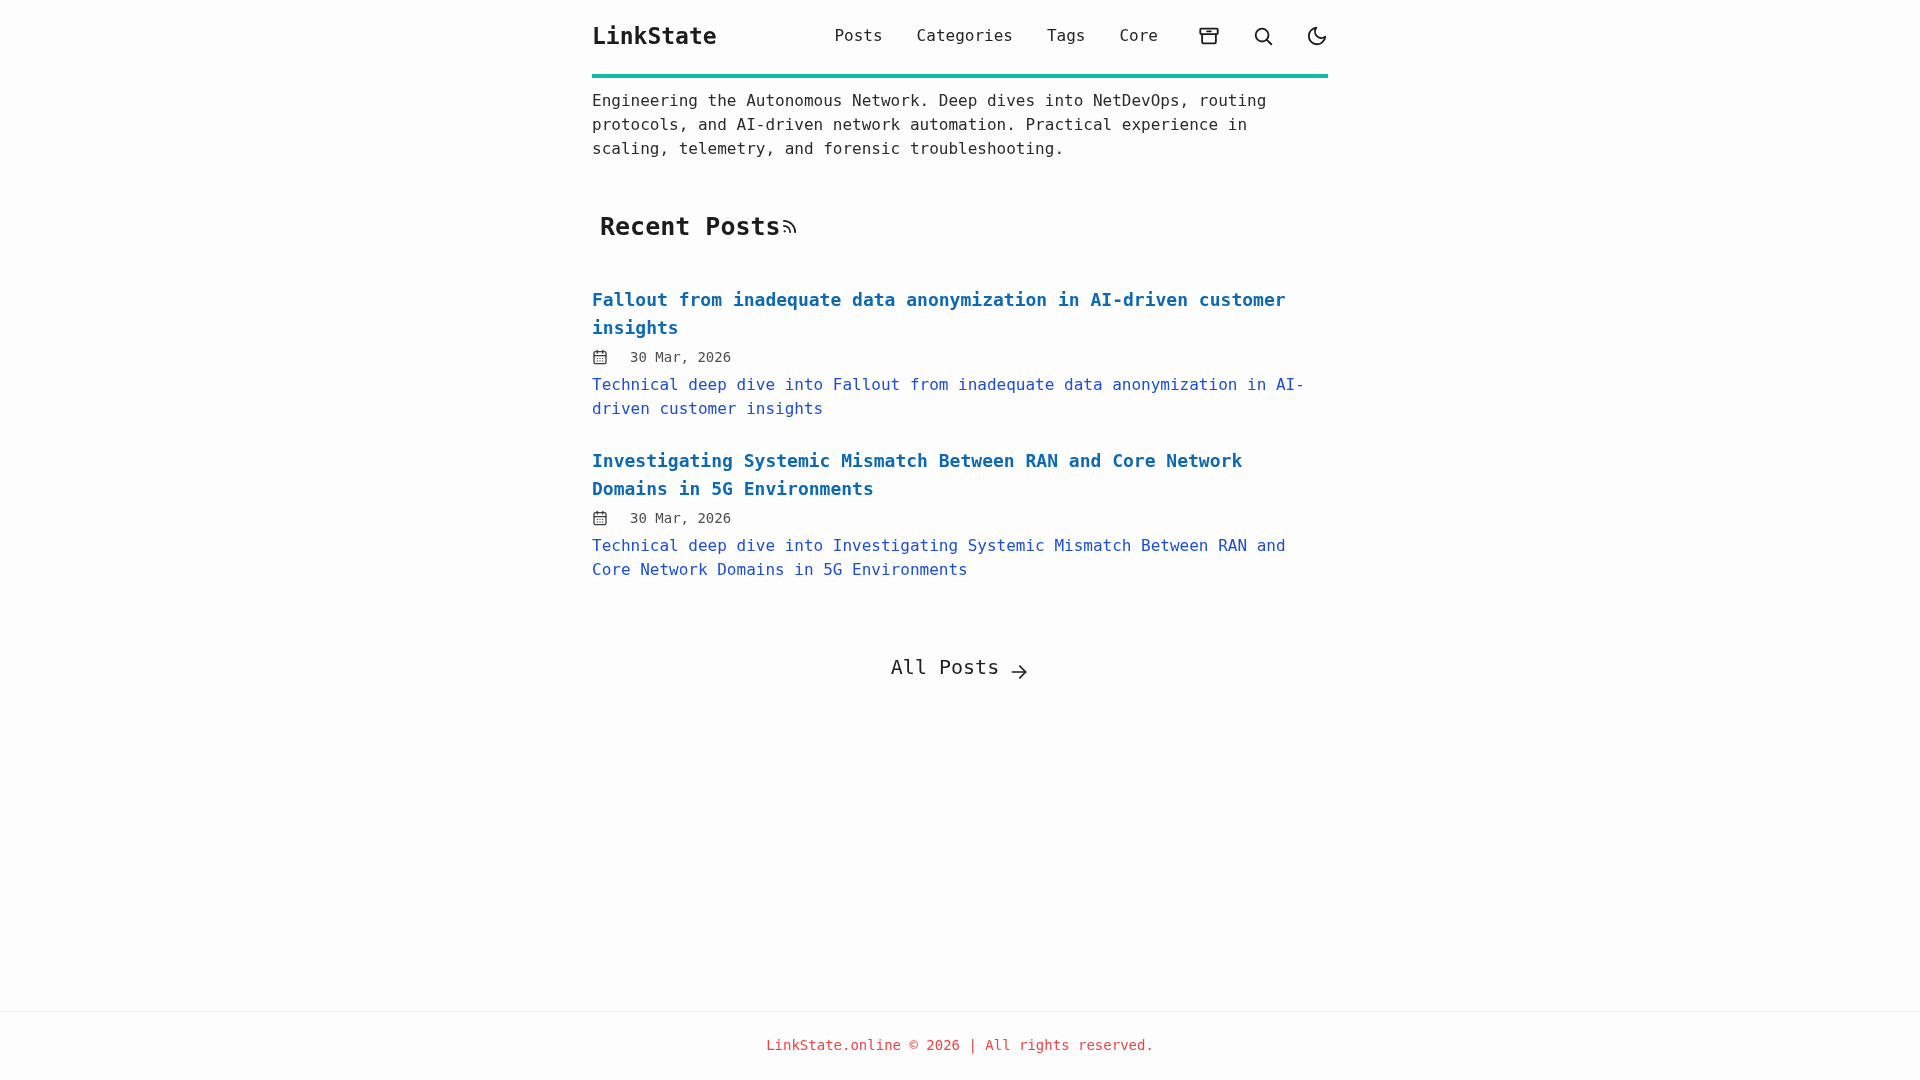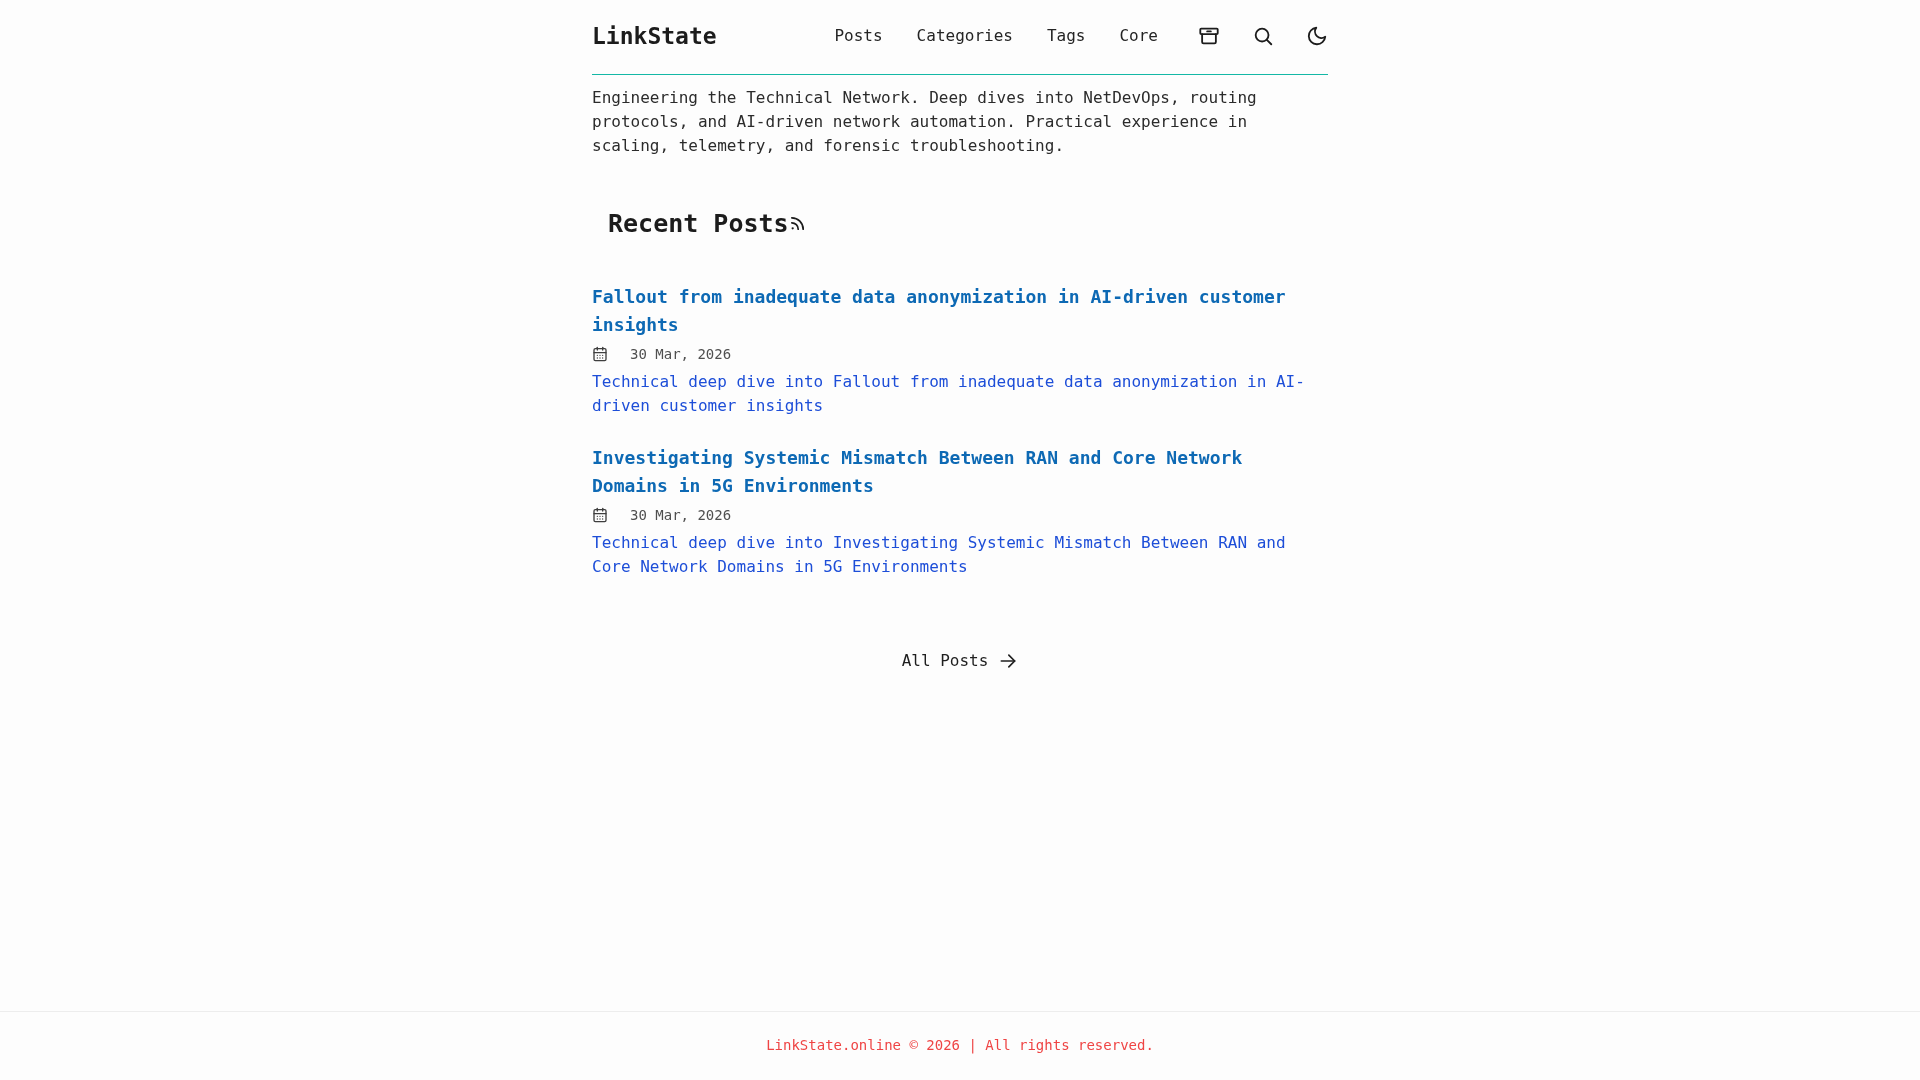--- a/index.html
+++ b/index.html
@@ -15,21 +15,21 @@
   a { text-decoration: none; }
   .page { min-height: 100vh; display: flex; flex-direction: column; }
   .container { width: 736px; margin: 0 auto; }
 
   
   .header-inner {
     display: flex;
     justify-content: space-between;
     align-items: center;
     padding: 19px 0 20px;
-    border-bottom: 1px solid #14b8a6;
+    border-bottom: 4px solid #14b8a6;
   }
   .logo {
     font-size: 23px;
     font-weight: 700;
     color: #1c1c1c;
     letter-spacing: 0;
   }
   .header-right { display: flex; align-items: center; text-align: center; }
   .nav { display: flex; align-items: center; gap: 34px; }
   .nav a { color: #242424; font-size: 16px; }
@@ -37,21 +37,21 @@
   .icon-btn {
     background: none; border: 0; padding: 0; margin: 0;
     color: #1c1c1c; cursor: pointer; display: flex; align-items: center;
   }
   .icon-btn svg { width: 22px; height: 22px; }
 
   
   .intro { margin: 11px 0 0; font-size: 16px; line-height: 24px; color: #2b2b2b; }
 
   
-  .section-head { display: flex; align-items: center; gap: 0; margin: 49px 16px 0; }
+  .section-head { display: flex; align-items: center; gap: 0; margin: 49px 8px 0; }
   .section-head h2 { margin: 0; font-size: 25px; line-height: 33px; font-weight: 700; color: #1c1c1c; }
   .rss-link { display: flex; align-items: flex-end; color: #1c1c1c; }
   .rss-link svg { width: 17px; height: 17px; }
 
   
   .posts { margin-top: 43px; }
   .post { margin-bottom: 26px; }
   .post-title {
     font-size: 18px;
     line-height: 28px;
@@ -62,22 +62,22 @@
     display: flex; align-items: center; gap: 22px;
     margin-top: 5px;
     font-size: 14px; color: #4f4f4f;
   }
   .post-meta svg { width: 16px; height: 16px; color: #3e3e3e; flex: 0 0 auto; }
   .post-desc { margin: 5px 0 0; font-size: 16px; line-height: 24px; color: #1d4ed8; }
 
   
   .all-posts { margin-top: 70px; text-align: center; }
   .all-posts a {
-    display: inline-flex; align-items: center; gap: 10px;
-    color: #1f1f1f; font-size: 16px;
+    display: inline-flex; align-items: flex-end; gap: 10px;
+    color: #1f1f1f; font-size: 20px;
   }
   .all-posts svg { width: 20px; height: 20px; }
 
   main { flex: 1 0 auto; }
 
   
   footer { border-top: 1px solid #ededed; margin-top: auto; }
   .footer-inner {
     padding: 23px 0 24px;
     text-align: center;
@@ -126,21 +126,21 @@
             </span>
           </button>
         </div>
       </div>
     </div>
   </header>
 
   <main>
     <div class="container">
 
-      <p class="intro">Engineering the Technical Network. Deep dives into NetDevOps, routing protocols, and AI-driven network automation. Practical experience in scaling, telemetry, and forensic troubleshooting.</p>
+      <p class="intro">Engineering the Autonomous Network. Deep dives into NetDevOps, routing protocols, and AI-driven network automation. Practical experience in scaling, telemetry, and forensic troubleshooting.</p>
 
       <div class="section-head">
         <h2>Recent Posts</h2>
         <a href="#" class="rss-link">
           <span style="display:flex">
             <svg viewBox="0 0 24 24" fill="none" stroke="currentColor" stroke-width="2.4" stroke-linecap="round" stroke-linejoin="round">
               <path d="M4 11a9 9 0 0 1 9 9"></path>
               <path d="M4 4a16 16 0 0 1 16 16"></path>
               <circle cx="5.2" cy="18.8" r="1.6" fill="currentColor" stroke="none"></circle>
             </svg>

